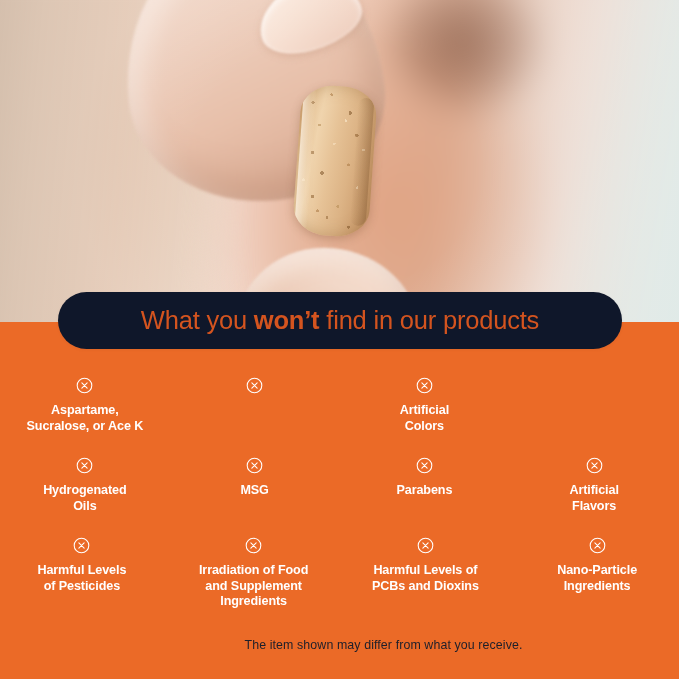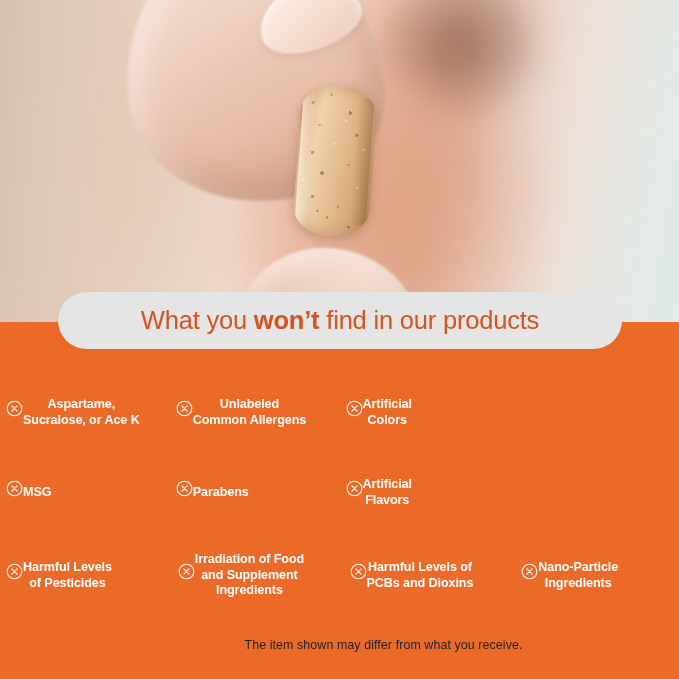--- a/index.html
+++ b/index.html
@@ -198,21 +198,21 @@
     background: #eb6a27;
   }
 
   
   .title-pill {
     position: absolute;
     left: 58px;
     top: 292px;
     width: 564px;
     height: 57px;
-    background: #e5e5e5;
+    background: #0f172a;
     border-radius: 32px;
     display: flex;
     align-items: center;
     justify-content: center;
     box-shadow: 0 1px 3px rgba(120,70,40,0.08);
   }
   .title-text {
     color: #d4541f;
     font-size: 25.5px;
     letter-spacing: -0.2px;
@@ -233,21 +233,21 @@
     top: 368px;
     width: 679px;
   }
   .row {
     display: flex;
     width: 679px;
   }
   .cell {
     width: 169.75px;
     display: flex;
-    flex-direction: row;
+    flex-direction: column;
     align-items: center;
     box-sizing: border-box;
     padding: 0 6px;
   }
   .row-1 .cell { padding-top: 9px; }
   .row-2 .cell { padding-top: 9px; }
   .row-3 .cell { padding-top: 9px; }
 
   .x-icon {
     width: 17px;
@@ -320,34 +320,40 @@
           <path d="M6.9 6.9 L13.1 13.1 M13.1 6.9 L6.9 13.1" stroke="#ffffff" stroke-width="1.25" stroke-linecap="round"></path>
         </svg>
         <div class="cell-label">Aspartame,
 Sucralose, or Ace K</div>
       </div>
       <div class="cell">
         <svg class="x-icon" viewBox="0 0 20 20">
           <circle cx="10" cy="10" r="8.6" fill="none" stroke="#ffffff" stroke-width="1.25"></circle>
           <path d="M6.9 6.9 L13.1 13.1 M13.1 6.9 L6.9 13.1" stroke="#ffffff" stroke-width="1.25" stroke-linecap="round"></path>
         </svg>
-        <div class="cell-label">Unlabeled
-Common Allergens</div>
       </div>
       <div class="cell">
         <svg class="x-icon" viewBox="0 0 20 20">
           <circle cx="10" cy="10" r="8.6" fill="none" stroke="#ffffff" stroke-width="1.25"></circle>
           <path d="M6.9 6.9 L13.1 13.1 M13.1 6.9 L6.9 13.1" stroke="#ffffff" stroke-width="1.25" stroke-linecap="round"></path>
         </svg>
         <div class="cell-label">Artificial
 Colors</div>
       </div>
     </div>
 
     <div class="row row-2">
+      <div class="cell">
+        <svg class="x-icon" viewBox="0 0 20 20">
+          <circle cx="10" cy="10" r="8.6" fill="none" stroke="#ffffff" stroke-width="1.25"></circle>
+          <path d="M6.9 6.9 L13.1 13.1 M13.1 6.9 L6.9 13.1" stroke="#ffffff" stroke-width="1.25" stroke-linecap="round"></path>
+        </svg>
+        <div class="cell-label">Hydrogenated
+Oils</div>
+      </div>
       <div class="cell">
         <svg class="x-icon" viewBox="0 0 20 20">
           <circle cx="10" cy="10" r="8.6" fill="none" stroke="#ffffff" stroke-width="1.25"></circle>
           <path d="M6.9 6.9 L13.1 13.1 M13.1 6.9 L6.9 13.1" stroke="#ffffff" stroke-width="1.25" stroke-linecap="round"></path>
         </svg>
         <div class="cell-label">MSG</div>
       </div>
       <div class="cell">
         <svg class="x-icon" viewBox="0 0 20 20">
           <circle cx="10" cy="10" r="8.6" fill="none" stroke="#ffffff" stroke-width="1.25"></circle>

